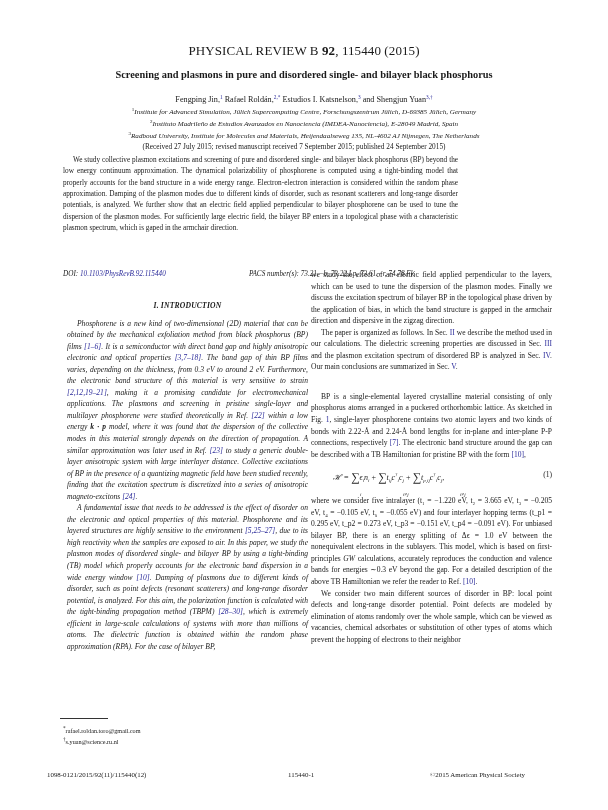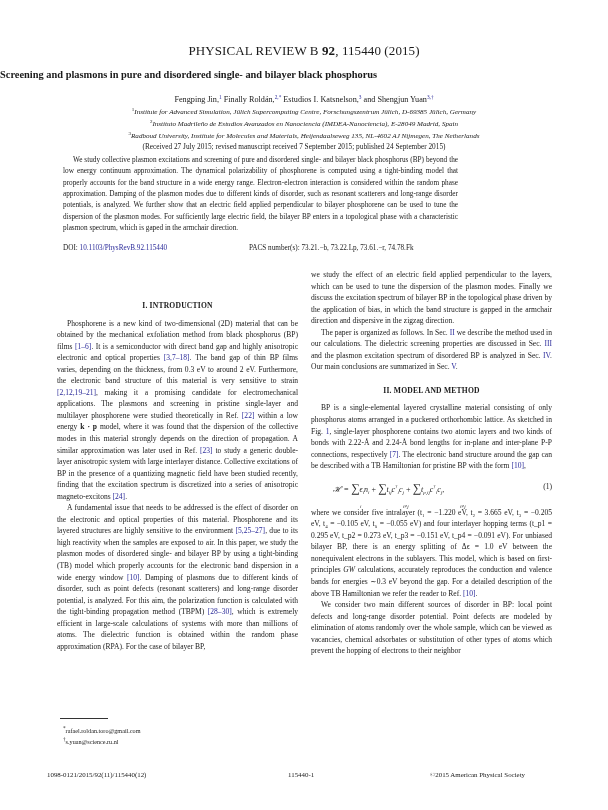--- a/index.html
+++ b/index.html
@@ -3,35 +3,35 @@
 <meta charset="utf-8">
 <style>
   html, body { margin: 0; padding: 0; background: #ffffff; }
   body {
     width: 608px; height: 810px; position: relative; overflow: hidden;
     font-family: "Liberation Serif", "DejaVu Serif", serif; color: #1a1a1a;
   }
   .abs { position: absolute; }
   .link { color: #2b2b9a; }
   .journal { top: 43px; left: 0; width: 608px; text-align: center; font-size: 13px; letter-spacing: 0.1px; }
-  .title { top: 69px; left: 0; width: 608px; font-size: 10.4px; font-weight: bold; }
+  .title { top: 69px; left: 0; width: 608px; text-align: center; font-size: 10.4px; font-weight: bold; }
   .authors { top: 94px; left: 0; width: 608px; text-align: center; font-size: 8.2px; }
   .authors sup { font-size: 5.3px; vertical-align: 3px; }
   .affil { left: 0; width: 608px; text-align: center; font-size: 7.1px; font-style: italic; }
   .affil sup { font-size: 5px; font-style: normal; vertical-align: 2.5px; }
   .received { top: 142px; left: 0; width: 588px; text-align: center; font-size: 7.3px; }
   .abstract {
     top: 155px; left: 63px; width: 395px; font-size: 7.25px; line-height: 11.35px;
     text-align: justify; text-indent: 10px;
   }
-  .doi-line { top: 244px; left: 63px; width: 395px; font-size: 7.2px; }
+  .doi-line { top: 270px; left: 63px; width: 395px; font-size: 7.2px; font-style: italic; }
   .doi-line .pacs { position: absolute; left: 186px; top: 0; text-align: right; }
   .col { font-size: 7.55px; line-height: 11.55px; text-align: justify; }
   .col p { margin: 0; text-indent: 10px; }
-  .col-left { top: 300px; left: 57px; width: 241px; }
+  .col-left { top: 300px; left: 67px; width: 241px; font-style: italic; }
   .col-right { top: 269px; left: 311px; width: 241px; }
   .sec-head { font-size: 7.6px; font-weight: bold; text-align: center; letter-spacing: 0.2px; }
   .eq { position: relative; height: 30px; margin: 3px 0 2px 0; }
   .eq .body { position: absolute; left: 22px; top: 6px; font-style: italic; font-size: 8px; white-space: nowrap; }
   .eq .num { position: absolute; right: 0; top: 6px; font-size: 7.6px; }
   .eq .sum { font-style: normal; font-size: 12px; position: relative; top: 1px; }
   .eq .sub { font-size: 5px; position: absolute; top: 20px; }
   .fn-rule { top: 718px; left: 60px; width: 48px; border-top: 0.8px solid #333; }
   .footnotes { top: 724px; left: 63px; font-size: 6.2px; line-height: 9px; }
   .footer { top: 771px; font-size: 6.9px; }
@@ -39,21 +39,21 @@
 </head>
 <body>
 
 <div class="abs journal">
   <span>PHYSICAL REVIEW B </span><b>92</b><span>, 115440 (2015)</span>
 </div>
 
 <div class="abs title">Screening and plasmons in pure and disordered single- and bilayer black phosphorus</div>
 
 <div class="abs authors">
-  <span>Fengping Jin,</span><sup class="link">1</sup><span> Finally Roldán,</span><sup class="link">2,*</sup><span> Estudios I. Katsnelson,</span><sup class="link">3</sup><span> and Shengjun Yuan</span><sup class="link">3,†</sup>
+  <span>Fengping Jin,</span><sup class="link">1</sup><span> Rafael Roldán,</span><sup class="link">2,*</sup><span> Estudios I. Katsnelson,</span><sup class="link">3</sup><span> and Shengjun Yuan</span><sup class="link">3,†</sup>
 </div>
 
 <div class="abs affil" style="top:107px;">
   <sup>1</sup><span>Institute for Advanced Simulation, Jülich Supercomputing Centre, Forschungszentrum Jülich, D-69385 Jülich, Germany</span>
 </div>
 <div class="abs affil" style="top:119px;">
   <sup>2</sup><span>Instituto Madrileño de Estudios Avanzados en Nanociencia (IMDEA-Nanociencia), E-28049 Madrid, Spain</span>
 </div>
 <div class="abs affil" style="top:131px;">
   <sup>3</sup><span>Radboud University, Institute for Molecules and Materials, Heijendaalseweg 135, NL-4602 AJ Nijmegen, The Netherlands</span>
@@ -72,21 +72,20 @@
   <div class="sec-head">I. INTRODUCTION</div>
   <div style="height:6px"></div>
   <p><span>Phosphorene is a new kind of two-dimensional (2D) material that can be obtained by the mechanical exfoliation method from black phosphorus (BP) films </span><span class="link">[1–6]</span><span>. It is a semiconductor with direct band gap and highly anisotropic electronic and optical properties </span><span class="link">[3,7–18]</span><span>. The band gap of thin BP films varies, depending on the thickness, from 0.3 eV to around 2 eV. Furthermore, the electronic band structure of this material is very sensitive to strain </span><span class="link">[2,12,19–21]</span><span>, making it a promising candidate for electromechanical applications. The plasmons and screening in pristine single-layer and multilayer phosphorene were studied theoretically in Ref. </span><span class="link">[22]</span><span> within a low energy </span><span style="font-weight: bold;">k · p</span><span> model, where it was found that the dispersion of the collective modes in this material strongly depends on the direction of propagation. A similar approximation was later used in Ref. </span><span class="link">[23]</span><span> to study a generic double-layer anisotropic system with large interlayer distance. Collective excitations of BP in the presence of a quantizing magnetic field have been studied recently, finding that the excitation spectrum is discretized into a series of anisotropic magneto-excitons </span><span class="link">[24]</span><span>.</span></p>
   <p><span>A fundamental issue that needs to be addressed is the effect of disorder on the electronic and optical properties of this material. Phosphorene and its layered structures are highly sensitive to the environment </span><span class="link">[5,25–27]</span><span>, due to its high reactivity when the samples are exposed to air. In this paper, we study the plasmon modes of disordered single- and bilayer BP by using a tight-binding (TB) model which properly accounts for the electronic band dispersion in a wide energy window </span><span class="link">[10]</span><span>. Damping of plasmons due to different kinds of disorder, such as point defects (resonant scatterers) and long-range disorder potential, is analyzed. For this aim, the polarization function is calculated with the tight-binding propagation method (TBPM) </span><span class="link">[28–30]</span><span>, which is extremely efficient in large-scale calculations of systems with more than millions of atoms. The dielectric function is obtained within the random phase approximation (RPA). For the case of bilayer BP,</span></p>
 </div>
 
 <div class="abs col col-right">
   <p style="text-indent:0"><span>we study the effect of an electric field applied perpendicular to the layers, which can be used to tune the dispersion of the plasmon modes. Finally we discuss the excitation spectrum of bilayer BP in the topological phase driven by the application of bias, in which the band structure is gapped in the armchair direction and dispersive in the zigzag direction.</span></p>
   <p><span>The paper is organized as follows. In Sec. </span><span class="link">II</span><span> we describe the method used in our calculations. The dielectric screening properties are discussed in Sec. </span><span class="link">III</span><span> and the plasmon excitation spectrum of disordered BP is analyzed in Sec. </span><span class="link">IV</span><span>. Our main conclusions are summarized in Sec. </span><span class="link">V</span><span>.</span></p>
   <div style="height:12px"></div>
-  <div class="sec-head">II. MODEL AND METHOD</div>
   <div style="height:6px"></div>
   <p><span>BP is a single-elemental layered crystalline material consisting of only phosphorus atoms arranged in a puckered orthorhombic lattice. As sketched in Fig. </span><span class="link">1</span><span>, single-layer phosphorene contains two atomic layers and two kinds of bonds with 2.22-Å and 2.24-Å bond lengths for in-plane and inter-plane P-P connections, respectively </span><span class="link">[7]</span><span>. The electronic band structure around the gap can be described with a TB Hamiltonian for pristine BP with the form </span><span class="link">[10]</span><span>,</span></p>
   <div class="eq">
     <div class="body">
       <span>ℋ = </span><span class="sum">∑</span><span class="sub" style="left:27px">i</span><span>ϵ</span><sub style="font-size:5px">i</sub><span>n</span><sub style="font-size:5px">i</sub>
       <span style="font-style:normal"> + </span><span class="sum">∑</span><span class="sub" style="left:70px">i≠j</span><span>t</span><sub style="font-size:5px">ij</sub><span>c</span><sup style="font-size:5px">†</sup><sub style="font-size:5px">i</sub><span>c</span><sub style="font-size:5px">j</sub>
       <span style="font-style:normal"> + </span><span class="sum">∑</span><span class="sub" style="left:127px">i≠j</span><span>t</span><sub style="font-size:5px">p,ij</sub><span>c</span><sup style="font-size:5px">†</sup><sub style="font-size:5px">i</sub><span>c</span><sub style="font-size:5px">j</sub><span style="font-style:normal">,</span>
     </div>
     <div class="num">(1)</div>
   </div>

